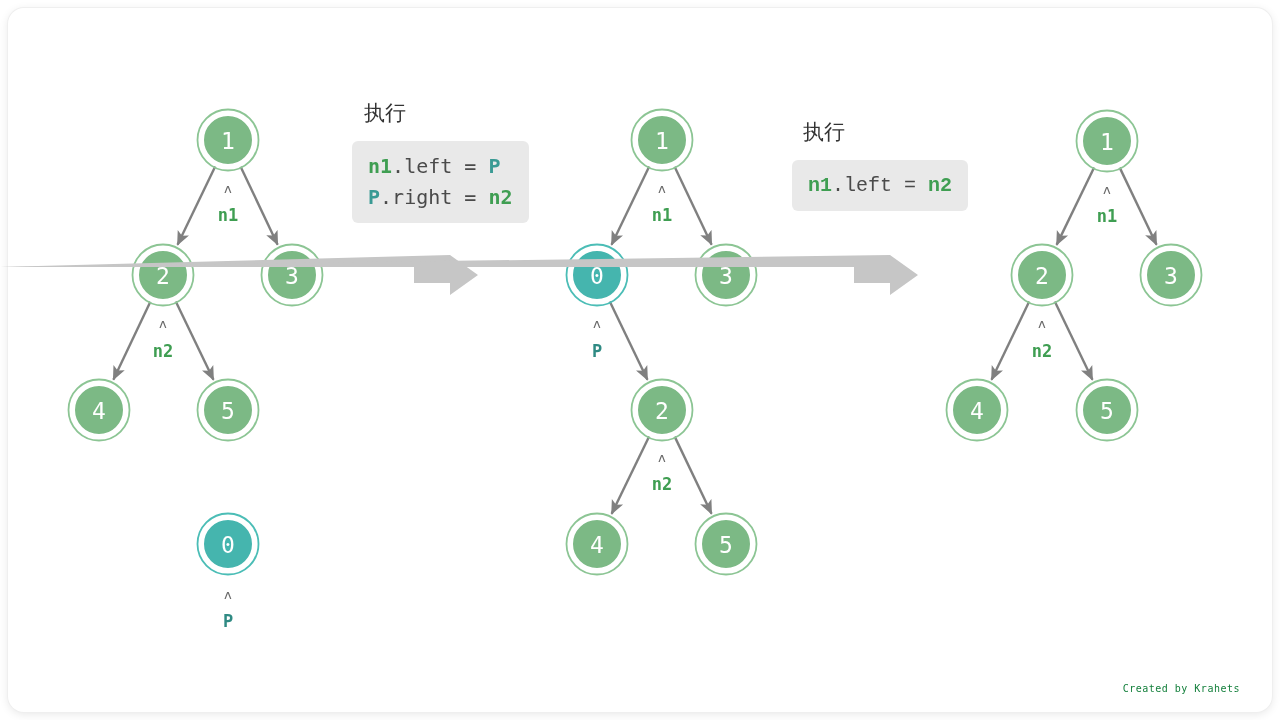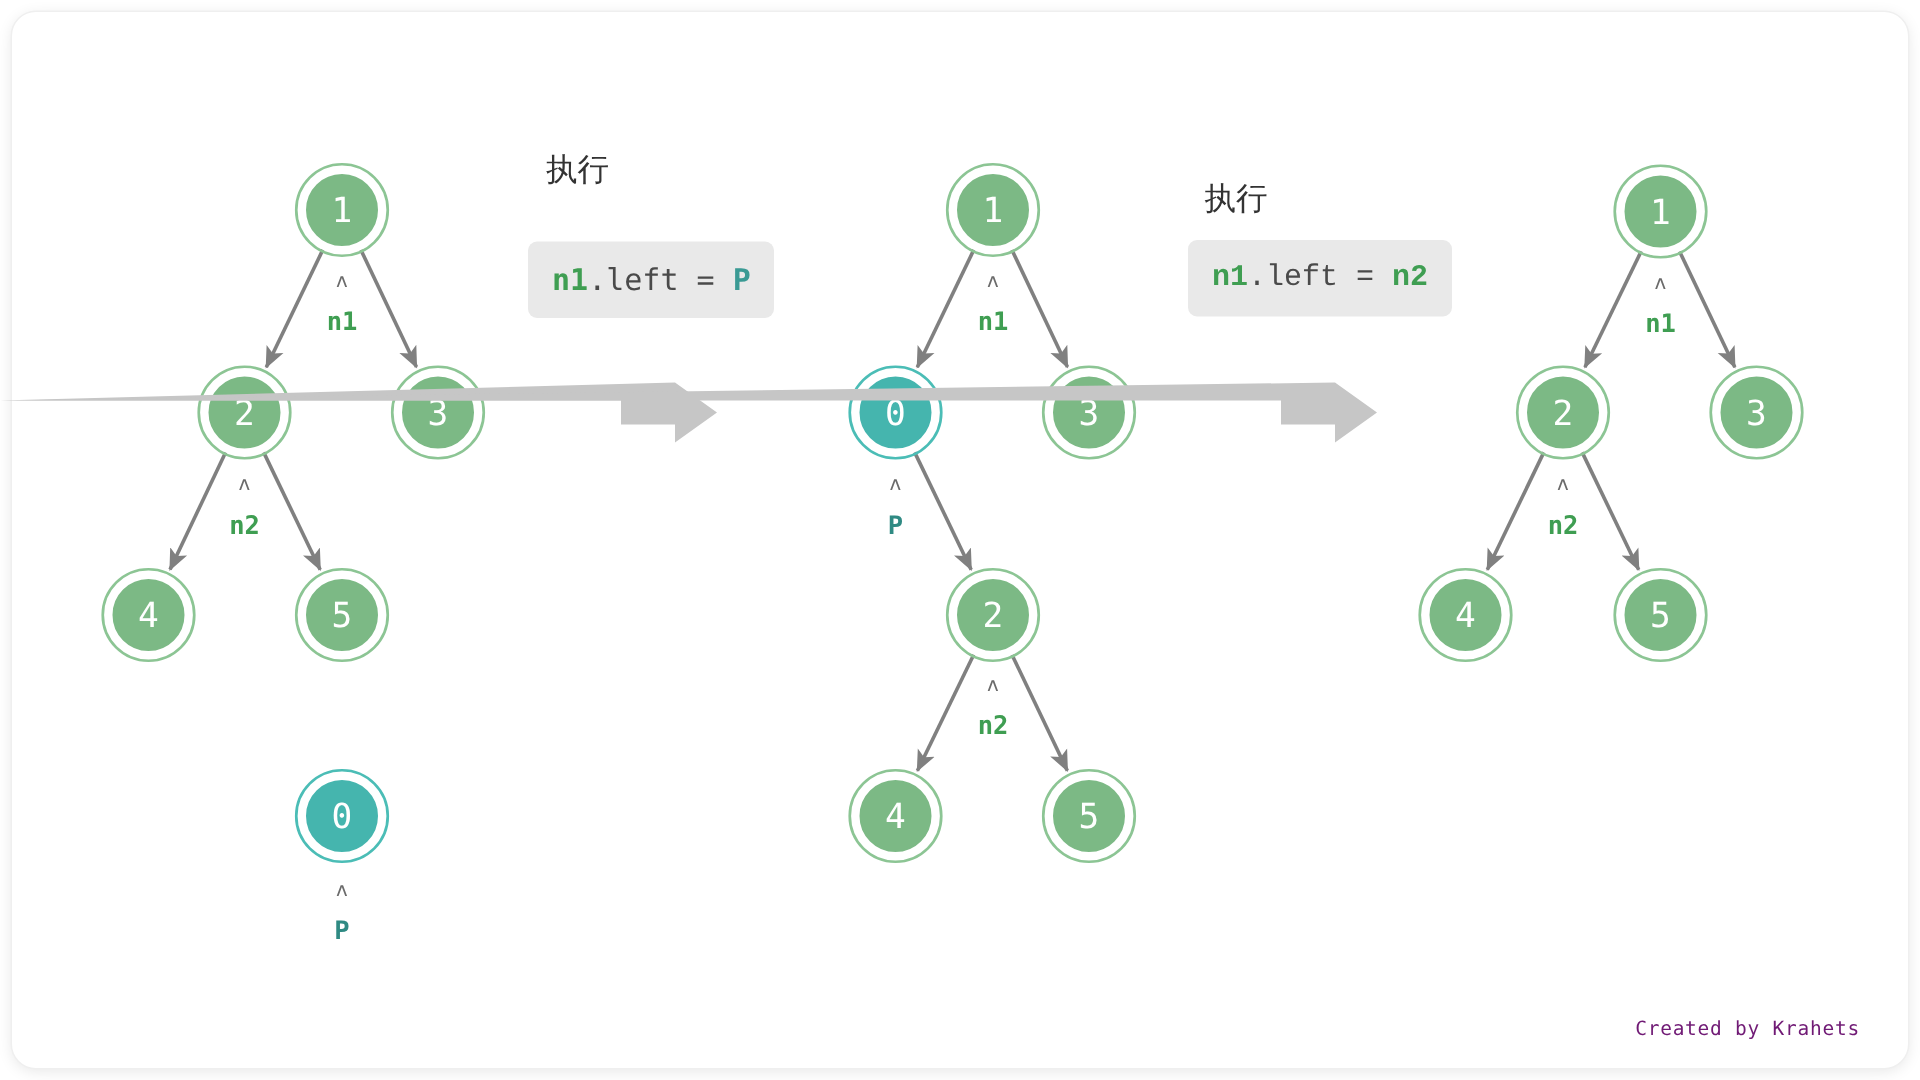--- a/index.html
+++ b/index.html
@@ -87,22 +87,22 @@
   }
   .tok-n { color: #3f9e52; font-weight: bold; }
   .tok-p { color: #3a9a94; font-weight: bold; }
   .tok-plain { color: #4a4a4a; }
 
   .credit {
     position: absolute;
     right: 40px;
     bottom: 26px;
     font-family: "DejaVu Sans Mono", "Liberation Mono", monospace;
-    font-size: 13px;
-    color: #701a75;
+    font-size: 10px;
+    color: #15803d;
     letter-spacing: 0.5px;
   }
 </style>
 </head>
 <body>
 
 <div id="canvas">
   <div class="card"></div>
 
   <svg class="stage" viewBox="0 0 1280 720" xmlns="http://www.w3.org/2000/svg">
@@ -228,19 +228,19 @@
         <text x="1042" y="351" class="ptr-label ptr-green">n2</text>
         <path d="M414,267 L0,267 L450,255 L478,275
                 L450,295 L450,283 L414,283 Z" class="block-arrow" fill="#c6c6c6"></path>
         <path d="M854,267 L0,267 L890,255 L918,275
                 L890,295 L890,283 L854,283 Z" class="block-arrow" fill="#c6c6c6"></path>
       </g>
   </svg>
 
   <div id="text-layer">
       <div class="exec-title" style="left: 364px; top: 99px;">执行</div>
-      <div class="code-box" style="left: 352px; top: 141px; margin-top: 20px;"><div><span class="tok-n">n1</span><span class="tok-plain">.left = </span><span class="tok-p">P</span></div></div>
+      <div class="code-box" style="left: 352px; top: 141px;"><div><span class="tok-n">n1</span><span class="tok-plain">.left = </span><span class="tok-p">P</span></div><div><span class="tok-p">P</span><span class="tok-plain">.right = </span><span class="tok-n">n2</span></div></div>
       <div class="exec-title" style="left: 803px; top: 118px;">执行</div>
       <div class="code-box" style="left: 792px; top: 160px; font-family: Liberation Mono, monospace;"><div><span class="tok-n">n1</span><span class="tok-plain">.left = </span><span class="tok-n">n2</span></div></div>
     </div>
 
   <div class="credit">Created by Krahets</div>
 </div>
 
 </body></html>

